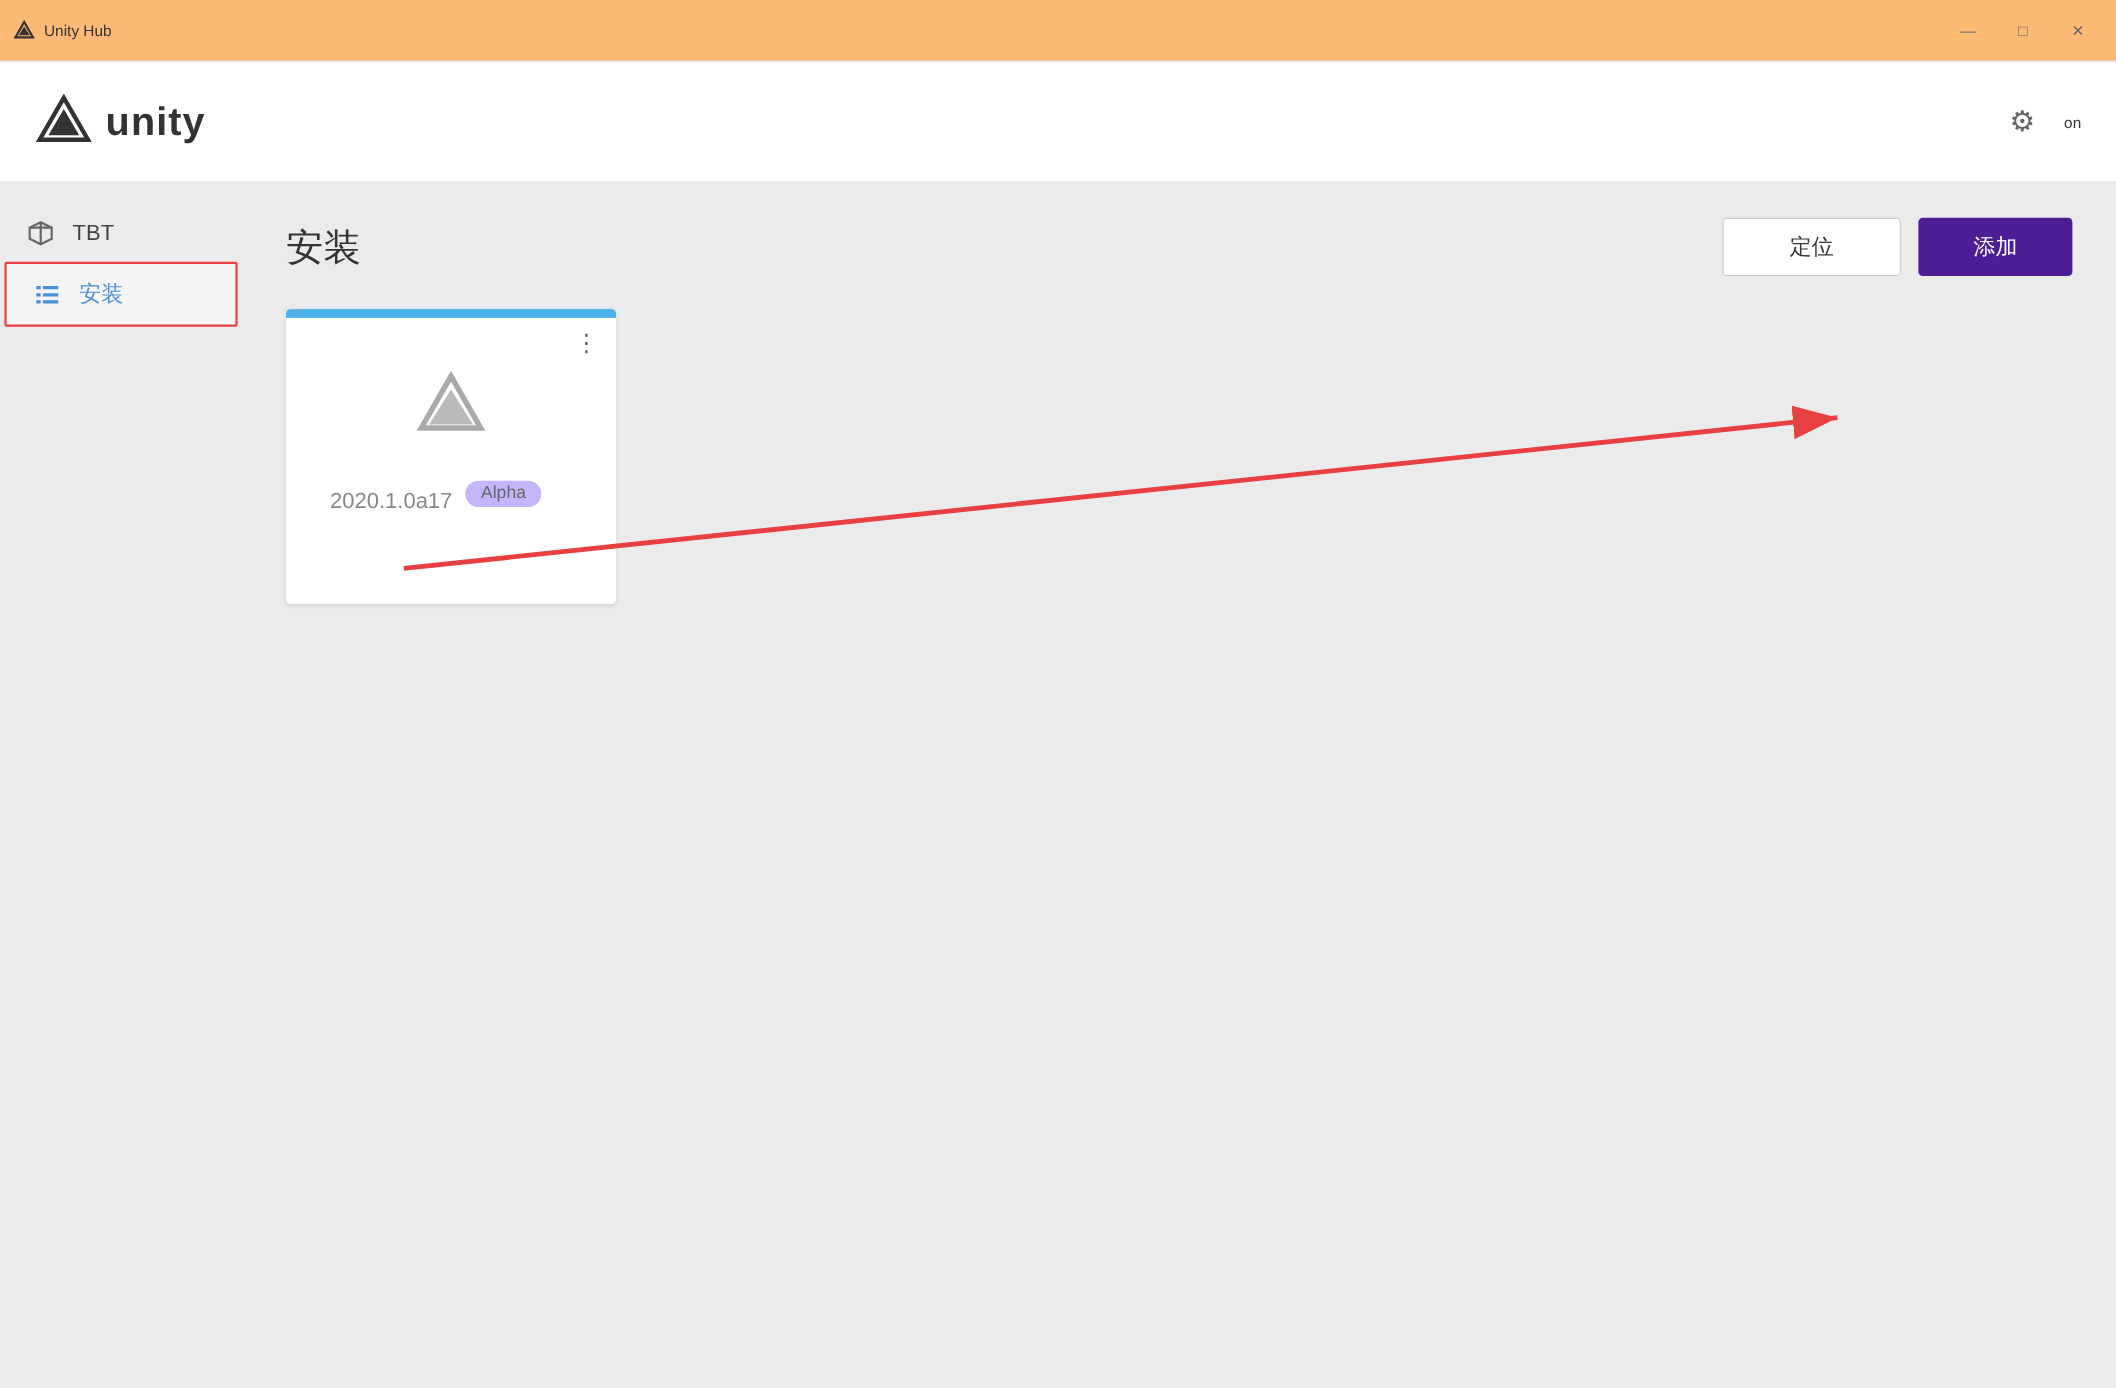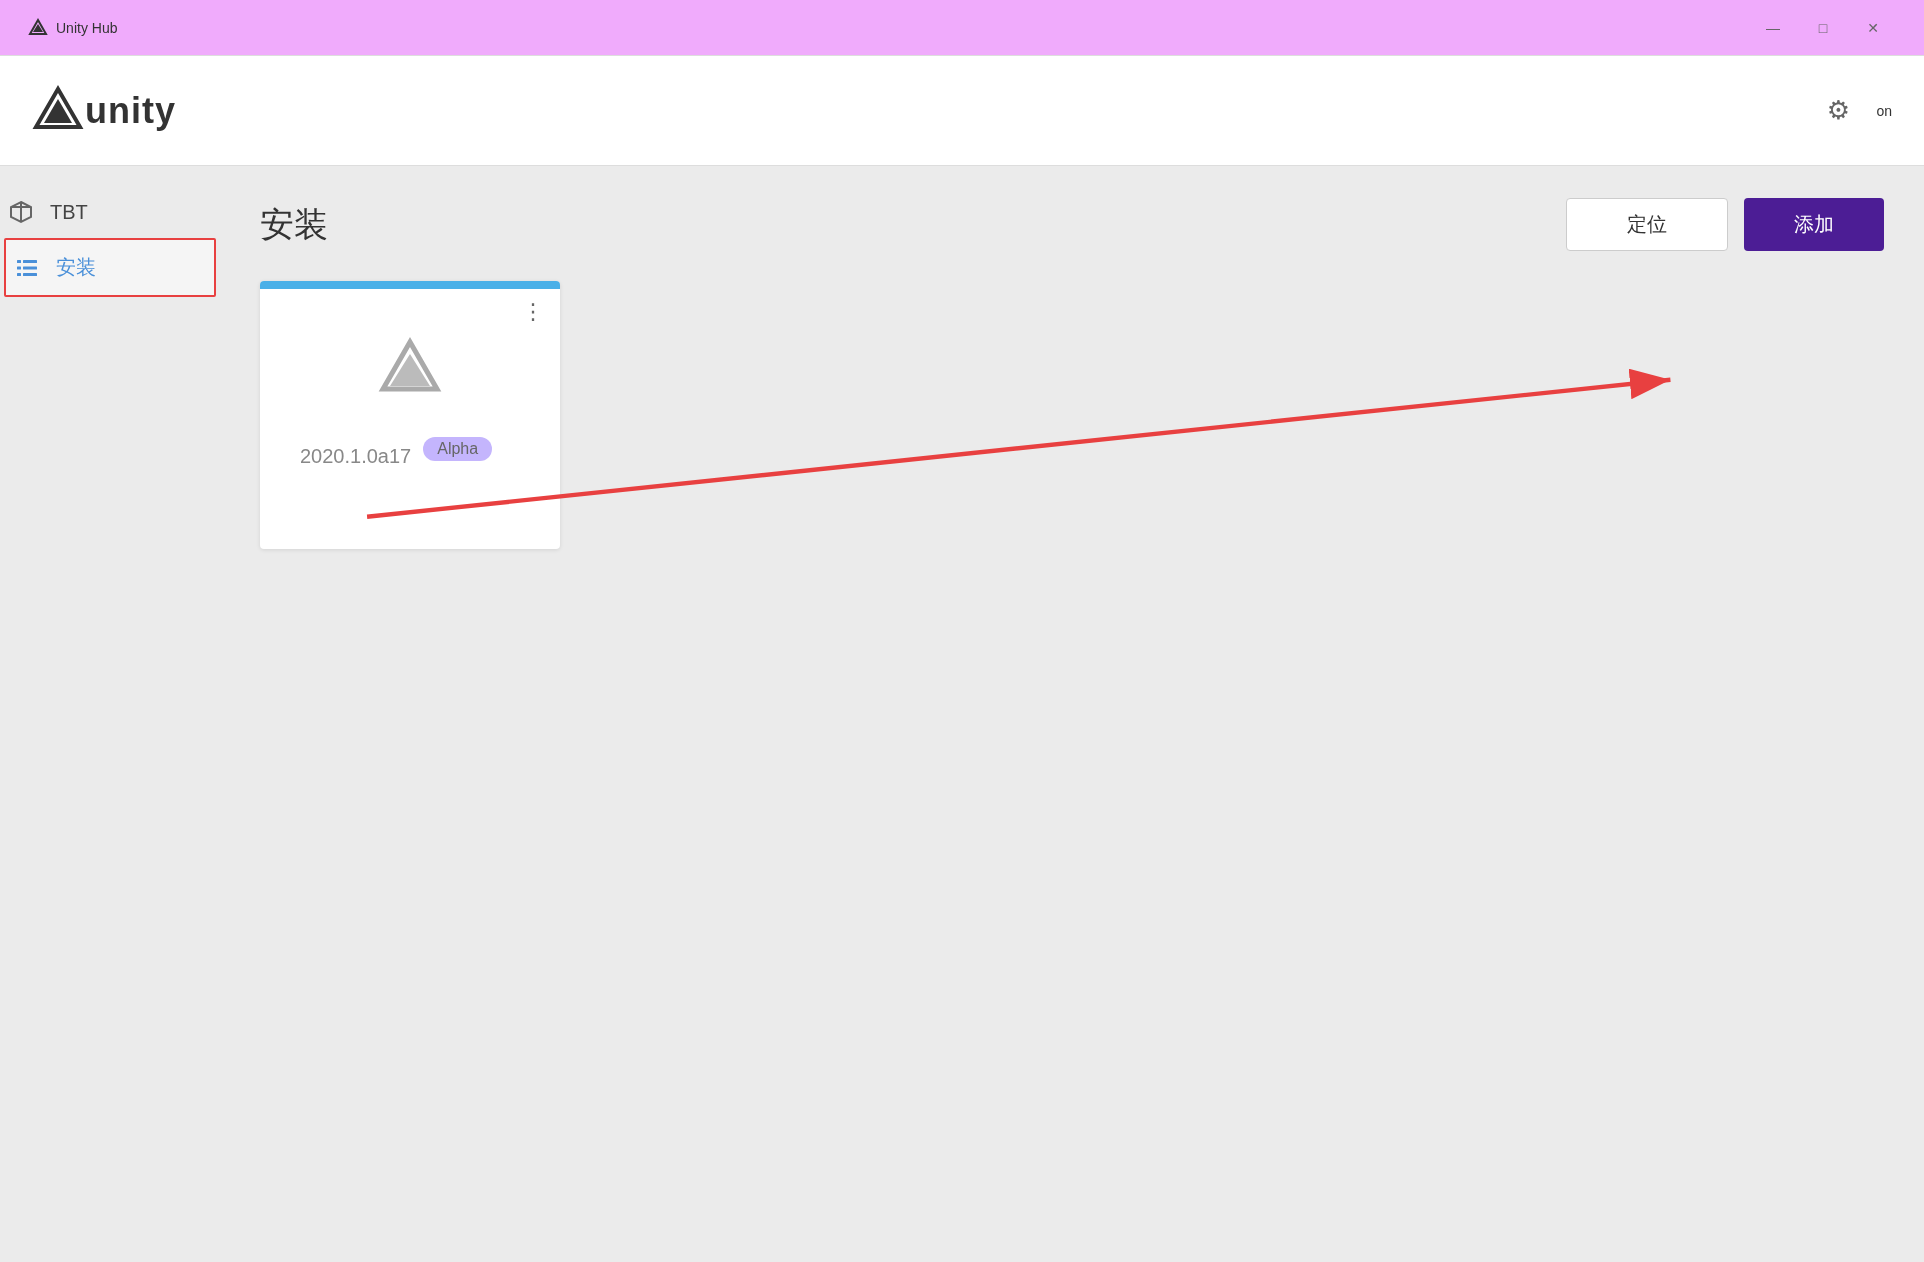--- a/index.html
+++ b/index.html
@@ -2,25 +2,25 @@
 <html><head>
   <meta charset="utf-8">
   <style>
     * { margin: 0; padding: 0; box-sizing: border-box; }
     body { width: 1924px; height: 1262px; font-family: "Microsoft YaHei", "PingFang SC", sans-serif; background: #e8e8e8; overflow: hidden; }
 
     
     .title-bar {
       width: 100%;
       height: 56px;
-      background: #f0abfc;
+      background: #fdba74;
       display: flex;
       align-items: center;
       justify-content: space-between;
-      padding: 0 28px;
+      padding: 0 12px;
       border-bottom: 1px solid #ddd;
       -webkit-app-region: drag;
     }
     .title-bar-left {
       display: flex;
       align-items: center;
       gap: 8px;
     }
     .title-bar-icon {
       width: 20px;
@@ -55,21 +55,21 @@
       background: #fff;
       display: flex;
       align-items: center;
       justify-content: space-between;
       padding: 0 32px;
       border-bottom: 1px solid #ddd;
     }
     .header-logo {
       display: flex;
       align-items: center;
-      gap: 1px;
+      gap: 12px;
     }
     .logo-text {
       font-size: 36px;
       font-weight: bold;
       color: #333;
       letter-spacing: 1px;
     }
     .header-right {
       display: flex;
       align-items: center;
@@ -101,21 +101,21 @@
     .sidebar {
       width: 220px;
       background: #ebebeb;
       padding-top: 20px;
       flex-shrink: 0;
     }
     .sidebar-item {
       display: flex;
       align-items: center;
       gap: 16px;
-      padding: 14px 8px;
+      padding: 14px 24px;
       cursor: pointer;
       font-size: 20px;
       color: #444;
       position: relative;
     }
     .sidebar-item.active {
       border: 2px solid #e84040;
       background: #f5f5f5;
       border-radius: 2px;
       margin: 0 4px;

